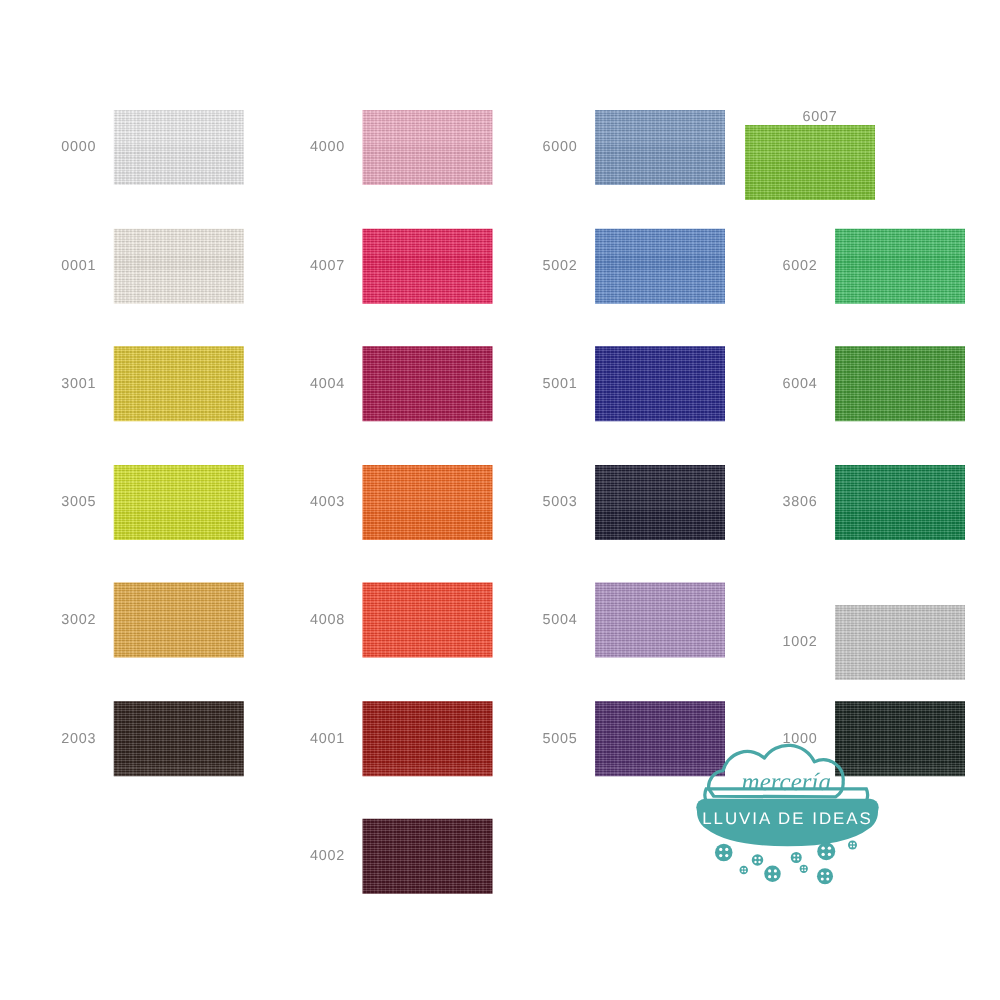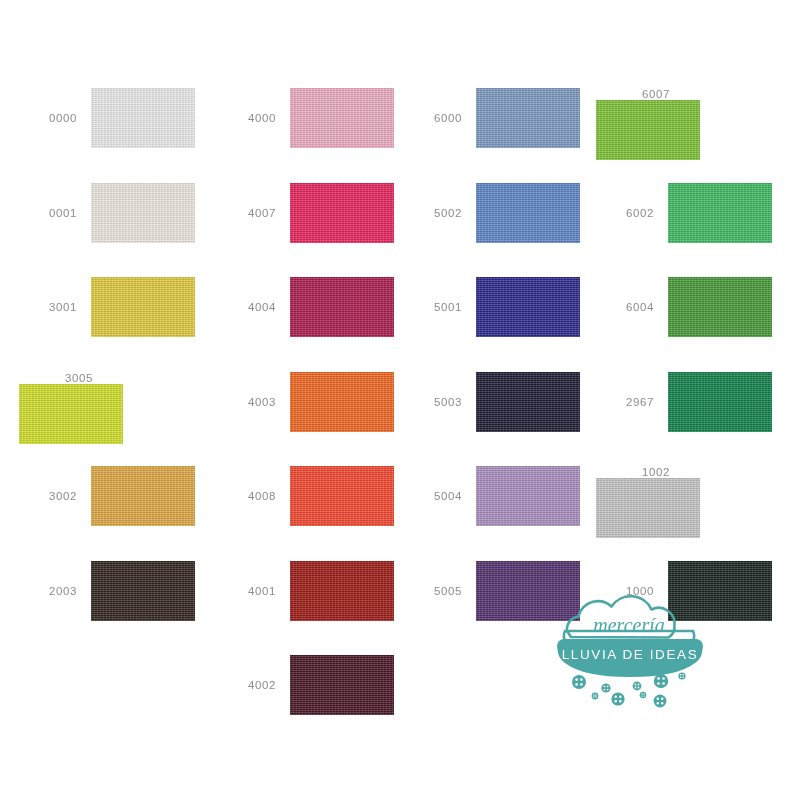--- a/index.html
+++ b/index.html
@@ -114,21 +114,21 @@
         <div class="swatch-chip" style="width: 104px; height: 60px; background-color: rgb(236, 236, 237);"></div>
       </div>
       <div class="swatch-cell" style="left: 19px; top: 183px;">
         <div class="swatch-label">0001</div>
         <div class="swatch-chip" style="width: 104px; height: 60px; background-color: rgb(238, 233, 224);"></div>
       </div>
       <div class="swatch-cell" style="left: 19px; top: 277px;">
         <div class="swatch-label">3001</div>
         <div class="swatch-chip" style="width: 104px; height: 60px; background-color: rgb(226, 204, 62);"></div>
       </div>
-      <div class="swatch-cell" style="left: 19px; top: 372px; flex-direction: column;">
+      <div class="swatch-cell" style="left: 19px; top: 372px;">
         <div class="swatch-label">3005</div>
         <div class="swatch-chip" style="width: 104px; height: 60px; background-color: rgb(210, 224, 42);"></div>
       </div>
       <div class="swatch-cell" style="left: 19px; top: 466px;">
         <div class="swatch-label">3002</div>
         <div class="swatch-chip" style="width: 104px; height: 60px; background-color: rgb(223, 168, 69);"></div>
       </div>
       <div class="swatch-cell" style="left: 19px; top: 561px;">
         <div class="swatch-label">2003</div>
         <div class="swatch-chip" style="width: 104px; height: 60px; background-color: rgb(51, 37, 32);"></div>
@@ -191,24 +191,24 @@
       </div>
       <div class="swatch-cell" style="left: 596px; top: 183px;">
         <div class="swatch-label">6002</div>
         <div class="swatch-chip" style="width: 104px; height: 60px; background-color: rgb(63, 186, 99);"></div>
       </div>
       <div class="swatch-cell" style="left: 596px; top: 277px;">
         <div class="swatch-label">6004</div>
         <div class="swatch-chip" style="width: 104px; height: 60px; background-color: rgb(71, 154, 56);"></div>
       </div>
       <div class="swatch-cell" style="left: 596px; top: 372px;">
-        <div class="swatch-label">2967</div>
+        <div class="swatch-label">3806</div>
         <div class="swatch-chip" style="width: 104px; height: 60px; background-color: rgb(19, 130, 74);"></div>
       </div>
-      <div class="swatch-cell" style="left: 596px; top: 466px; flex-direction: column;">
+      <div class="swatch-cell" style="left: 596px; top: 484px;">
         <div class="swatch-label">1002</div>
         <div class="swatch-chip" style="width: 104px; height: 60px; background-color: rgb(198, 198, 198);"></div>
       </div>
       <div class="swatch-cell" style="left: 596px; top: 561px;">
         <div class="swatch-label">1000</div>
         <div class="swatch-chip" style="width: 104px; height: 60px; background-color: rgb(27, 38, 34);"></div>
       </div>
     </div>
 
   <div id="logo-watermark">

